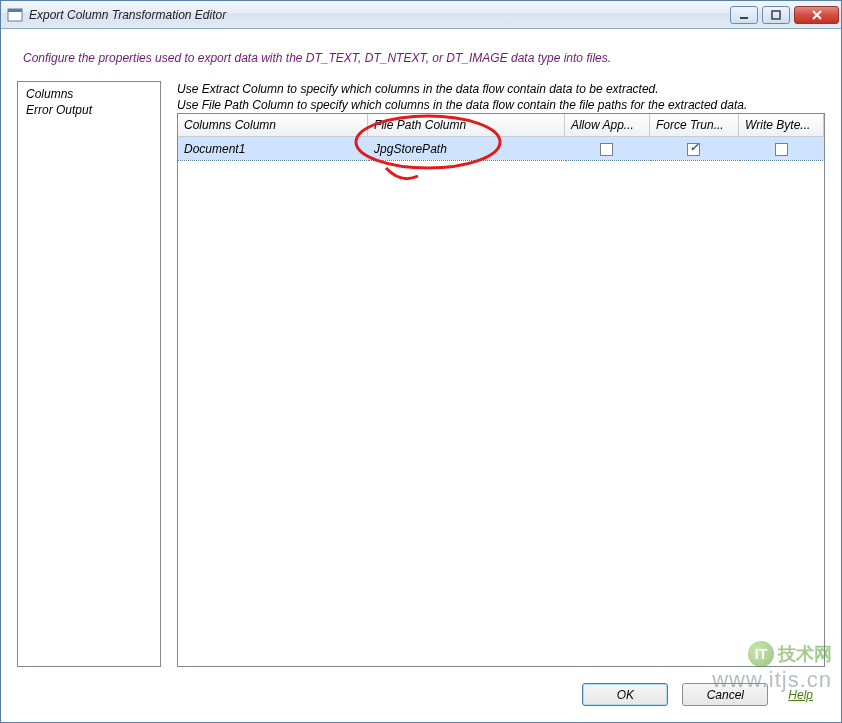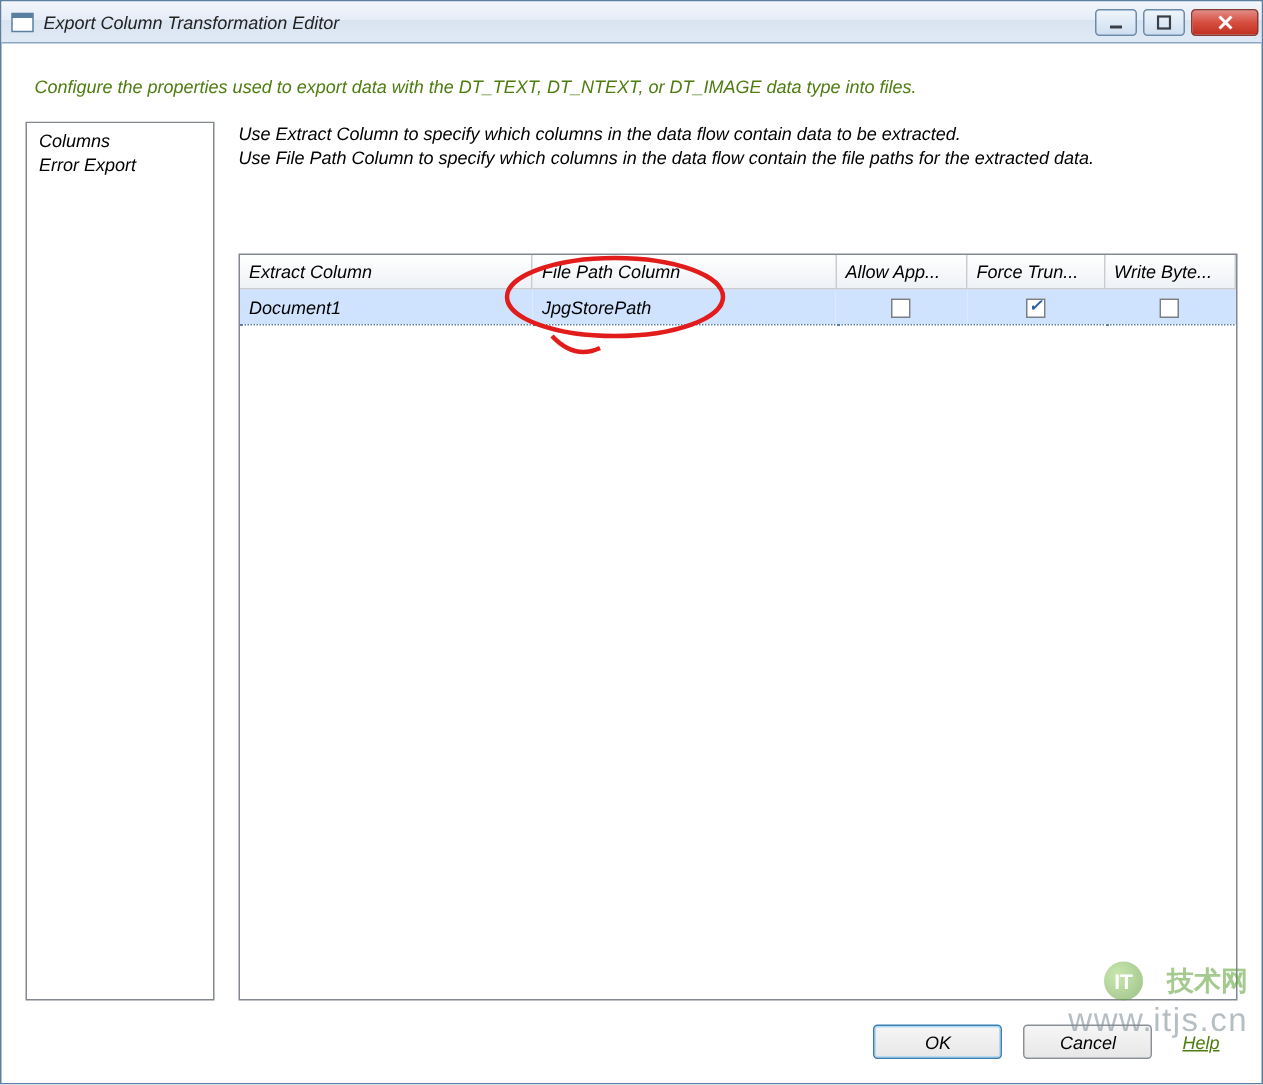--- a/index.html
+++ b/index.html
@@ -50,50 +50,49 @@
 }
 .win-btn.close {
   background: linear-gradient(to bottom, #e28a84, #d64e3f 50%, #c23122);
   border-color: #8a3b31;
   width: 45px;
 }
 .win-btn svg { width: 10px; height: 10px; }
 
 .description-area {
   padding: 22px 22px 16px 22px;
-  color: #4d7c0f;
+  color: #701a75;
   font-size: 12px;
 }
 
 .main-body {
   flex: 1;
   display: flex;
   padding: 0 16px 8px 16px;
   gap: 16px;
   overflow: hidden;
 }
 .sidebar {
-  width: 126px;
+  width: 144px;
   border: 1px solid #828790;
   background: #fff;
   padding: 4px 0;
 }
 .sidebar-item {
   padding: 1px 8px;
   cursor: pointer;
   color: #000;
 }
 
 .right-panel {
   flex: 1;
   display: flex;
   flex-direction: column;
 }
 .instructions {
-  margin-bottom: 56px;
   line-height: 1.35;
 }
 
 .grid-panel {
   border: 1px solid #828790;
   flex: 1;
   background: #fff;
   overflow: hidden;
 }
 .grid-table {
@@ -182,21 +181,21 @@
 .circle-annotation svg { overflow: visible; }
 
 .watermark {
   position: absolute;
   right: 10px; bottom: 30px;
   pointer-events: none;
   opacity: 0.55;
   text-align: right;
   color: #7a8a92;
 }
-.watermark .wm1 { font-size: 18px; font-weight: bold; color: #5d9f35; display:flex; align-items:center; justify-content:flex-end; gap:16px;}
+.watermark .wm1 { font-size: 18px; font-weight: bold; color: #5d9f35; display:flex; align-items:center; justify-content:flex-end; gap:4px;}
 .watermark .wm2 { font-size: 22px; letter-spacing: 1px; }
 .wm-circle {
   width: 26px; height: 26px; border-radius: 50%;
   background: radial-gradient(circle at 35% 35%, #9ed46c, #4c8f2a);
   color: #fff; display:inline-flex; align-items:center; justify-content:center;
   font-weight: bold; font-size: 14px;
 }
 </style>
 </head>
 <body>
@@ -228,41 +227,41 @@
           </svg>
       </div>
     </div>
   </div>
 
   <div class="description-area">Configure the properties used to export data with the DT_TEXT, DT_NTEXT, or DT_IMAGE data type into files.</div>
 
   <div class="main-body">
     <div class="sidebar">
       <div class="sidebar-item">Columns</div>
-      <div class="sidebar-item">Error Export</div>
+      <div class="sidebar-item">Error Output</div>
     </div>
 
     <div class="right-panel">
       <div class="instructions">
         <div>Use Extract Column to specify which columns in the data flow contain data to be extracted.</div>
         <div>Use File Path Column to specify which columns in the data flow contain the file paths for the extracted data.</div>
       </div>
 
       <div class="grid-panel" style="position:relative;">
         <table class="grid-table">
           <colgroup>
             <col style="width:183px">
             <col style="width:190px">
             <col style="width:82px">
             <col style="width:86px">
             <col style="width:82px">
           </colgroup>
           <thead>
             <tr>
-              <th>Extract Column</th>
+              <th>Columns Column</th>
               <th>File Path Column</th>
               <th>Allow App...</th>
               <th>Force Trun...</th>
               <th>Write Byte...</th>
             </tr>
           </thead>
           <tbody>
             <tr class="row-selected">
               <td>Document1</td>
               <td>JpgStorePath</td>

